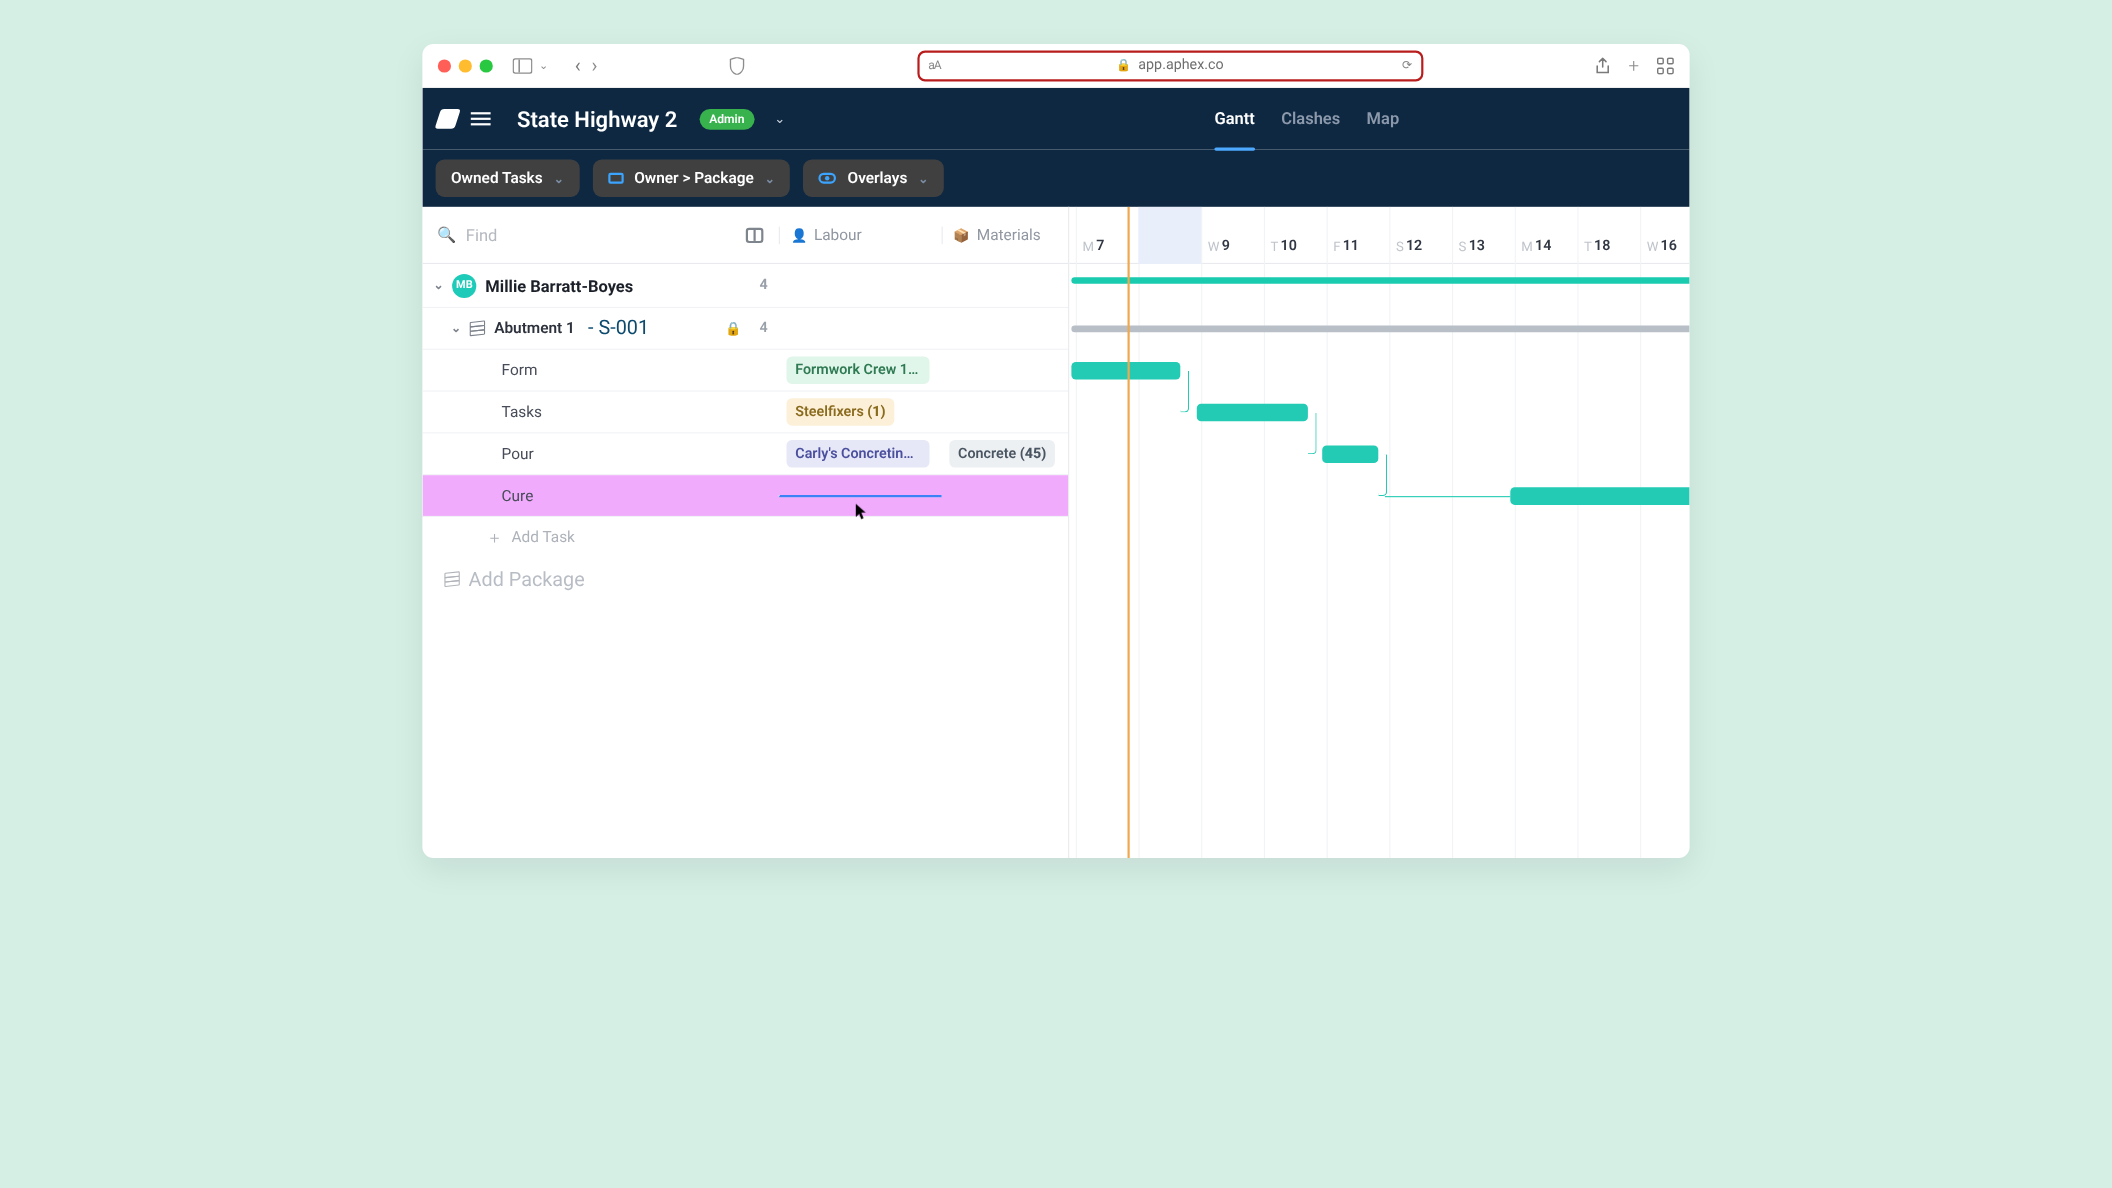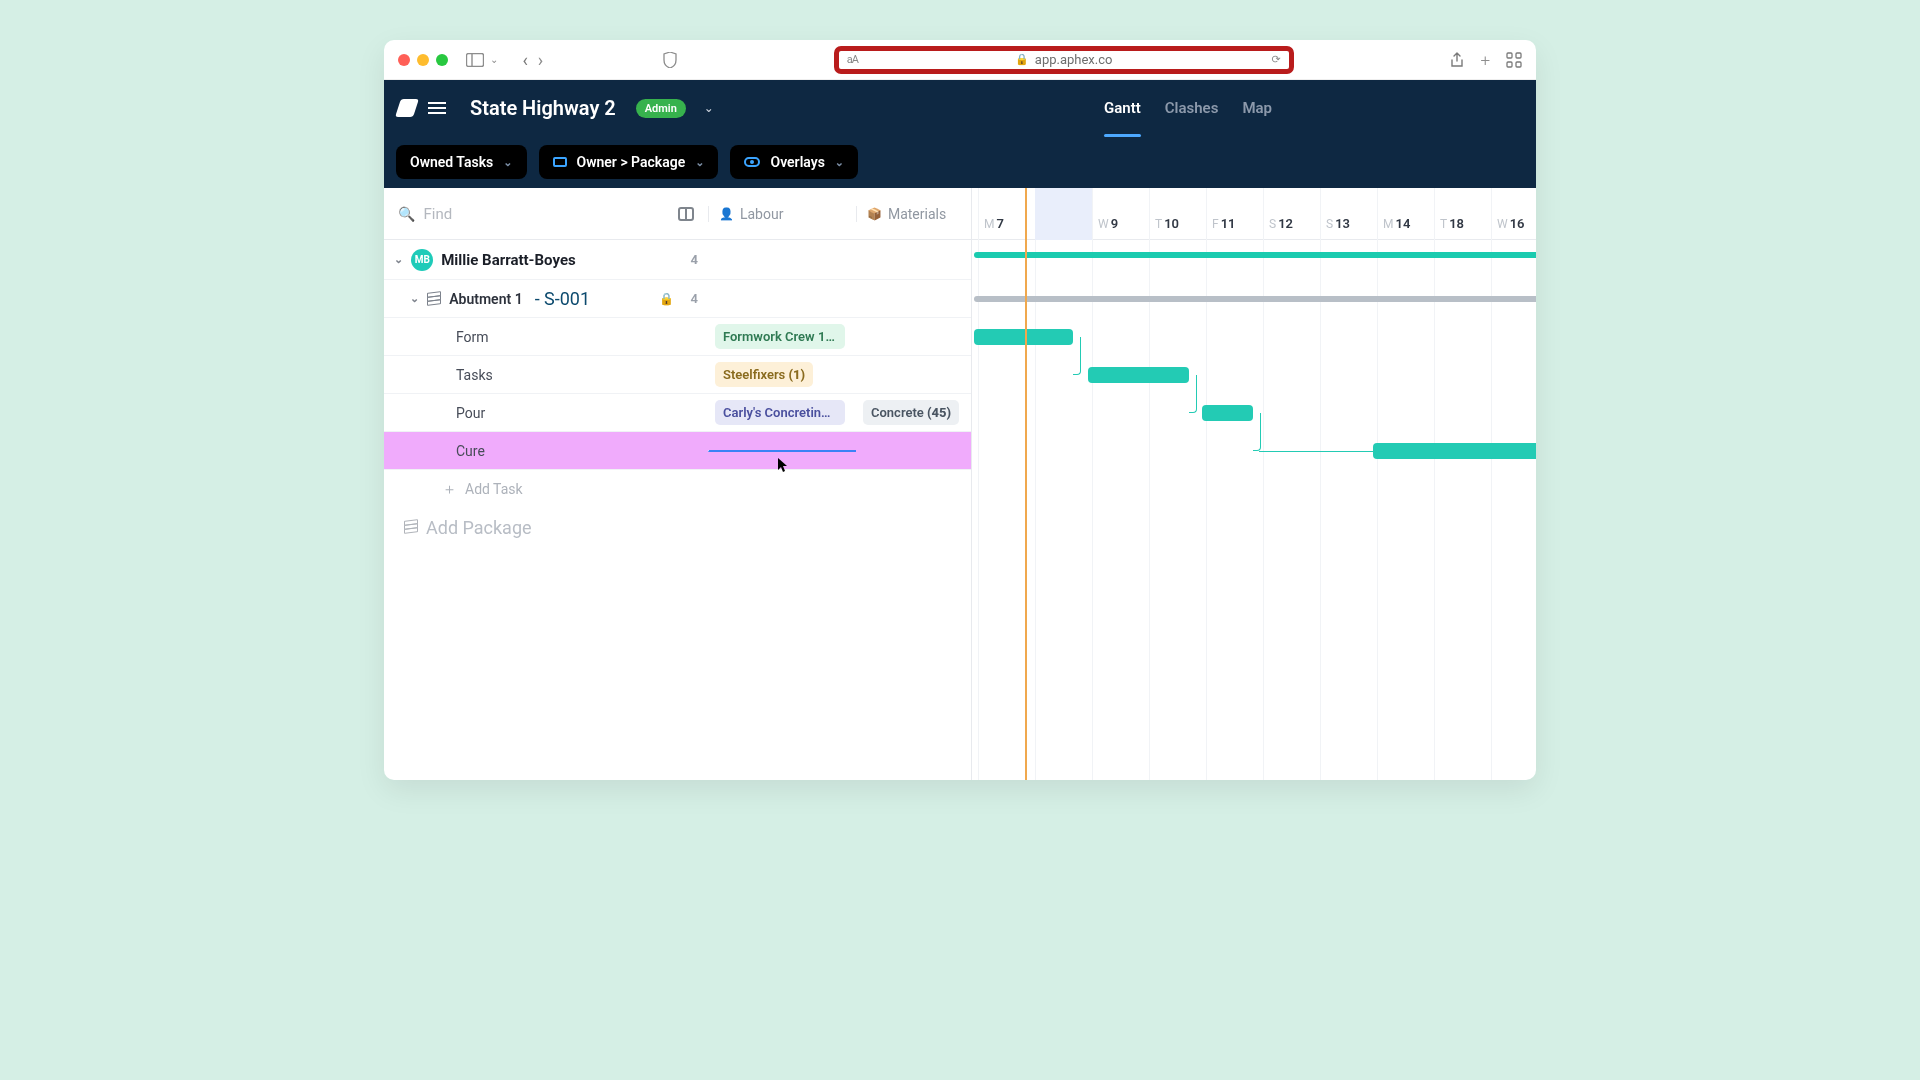--- a/index.html
+++ b/index.html
@@ -7,41 +7,41 @@
   .window { width:1152px; height:740px; background:#fff; border-radius:10px; box-shadow:0 10px 30px rgba(0,0,0,.08); overflow:hidden; display:flex; flex-direction:column;}
   
   .titlebar { height:40px; display:flex; align-items:center; padding:0 14px; gap:10px; border-bottom:1px solid #eee; }
   .traffic { display:flex; gap:7px; }
   .dot { width:12px; height:12px; border-radius:50%; }
   .red{background:#ff5f57}.yellow{background:#febc2e}.green{background:#28c840}
   .tb-icon { color:#8d8d8d; display:flex; align-items:center; justify-content:center; cursor:pointer;}
   .tb-group { display:flex; align-items:center; gap:6px; margin-left:8px;}
   .nav-arrows { display:flex; gap:10px; margin-left:14px; color:#b0b0b0;}
   .addr-wrap { flex:1; display:flex; justify-content:center; }
-  .addr { width:460px; height:28px; border:5px solid #b91c1c; border-radius:7px; display:flex; align-items:center; justify-content:center; gap:6px; font-size:13px; color:#6e6e6e; position:relative;}
+  .addr { width:460px; height:28px; border:2px solid #b91c1c; border-radius:7px; display:flex; align-items:center; justify-content:center; gap:6px; font-size:13px; color:#6e6e6e; position:relative;}
   .addr .lock{font-size:11px;color:#6e6e6e;}
   .addr .refresh{position:absolute; right:8px;font-size:11px;color:#888;}
   .addr .aa{position:absolute; left:8px;font-size:11px;color:#888;letter-spacing:-1px;}
   .safari-right { display:flex; gap:16px; margin-left:auto; color:#7a7a7a;}
   
   .app-header { background:#0e2842; color:#fff; height:56px; display:flex; align-items:center; padding:0 14px; gap:12px;}
   .app-header .logo{width:18px;height:18px;background:#fff;border-radius:3px;transform:skewX(-18deg);} 
   .hamburger{width:18px;height:12px;border-top:2px solid #fff;border-bottom:2px solid #fff;position:relative;}
   .hamburger:before{content:"";position:absolute;top:3px;left:0;right:0;height:2px;background:#fff;}
   .project-title{font-size:20px;font-weight:600;margin-left:12px;}
   .badge-admin{background:#37b24d;color:#fff;font-size:11px;padding:3px 9px;border-radius:10px;margin-left:8px;font-weight:600;}
   .chev-white{margin-left:6px;color:#cfd6df;font-size:12px;}
   .main-tabs{margin-left:auto;display:flex;gap:24px;font-size:15px;font-weight:600;align-items:center;height:100%;}
   .main-tabs .tab{color:#8c99ab;cursor:pointer;display:flex;align-items:center;height:100%;}
   .main-tabs .tab.active{color:#fff;position:relative;}
   .main-tabs .tab.active:after{content:"";position:absolute;bottom:-1px;left:0;right:0;height:3px;background:#4da9ff;border-radius:2px;}
   
   .sub-toolbar{background:#0e2842;height:52px;display:flex;align-items:center;padding:0 8px;gap:12px;}
   .sub-toolbar-inner{display:flex;gap:12px;padding-left:4px;}
-  .filter-btn{background:#000000;color:#fff;font-size:14px;font-weight:600;padding:9px 14px;border-radius:8px;display:flex;align-items:center;gap:10px;cursor:pointer;}
+  .filter-btn{background:#404040;color:#fff;font-size:14px;font-weight:600;padding:9px 14px;border-radius:8px;display:flex;align-items:center;gap:10px;cursor:pointer;}
   .filter-btn .chev{color:#7b8ea5;font-size:11px;}
   .ico-sq{width:14px;height:10px;border:2px solid #3ba4ff;border-radius:2px;}
   .ico-eye{width:16px;height:10px;border:2px solid #3ba4ff;border-radius:60% / 100%;position:relative;}
   .ico-eye:before{content:"";position:absolute;width:4px;height:4px;background:#3ba4ff;border-radius:50%;top:1px;left:4px;}
   
   .main{flex:1;display:flex;min-height:0;}
   
   .left{width:588px;border-right:1px solid #e8eaee;display:flex;flex-direction:column;}
   .col-head{height:52px;display:flex;align-items:center;border-bottom:1px solid #e8eaee;}
   .col-find{width:324px;display:flex;align-items:center;padding:0 14px;gap:8px;color:#a8acb3;}

